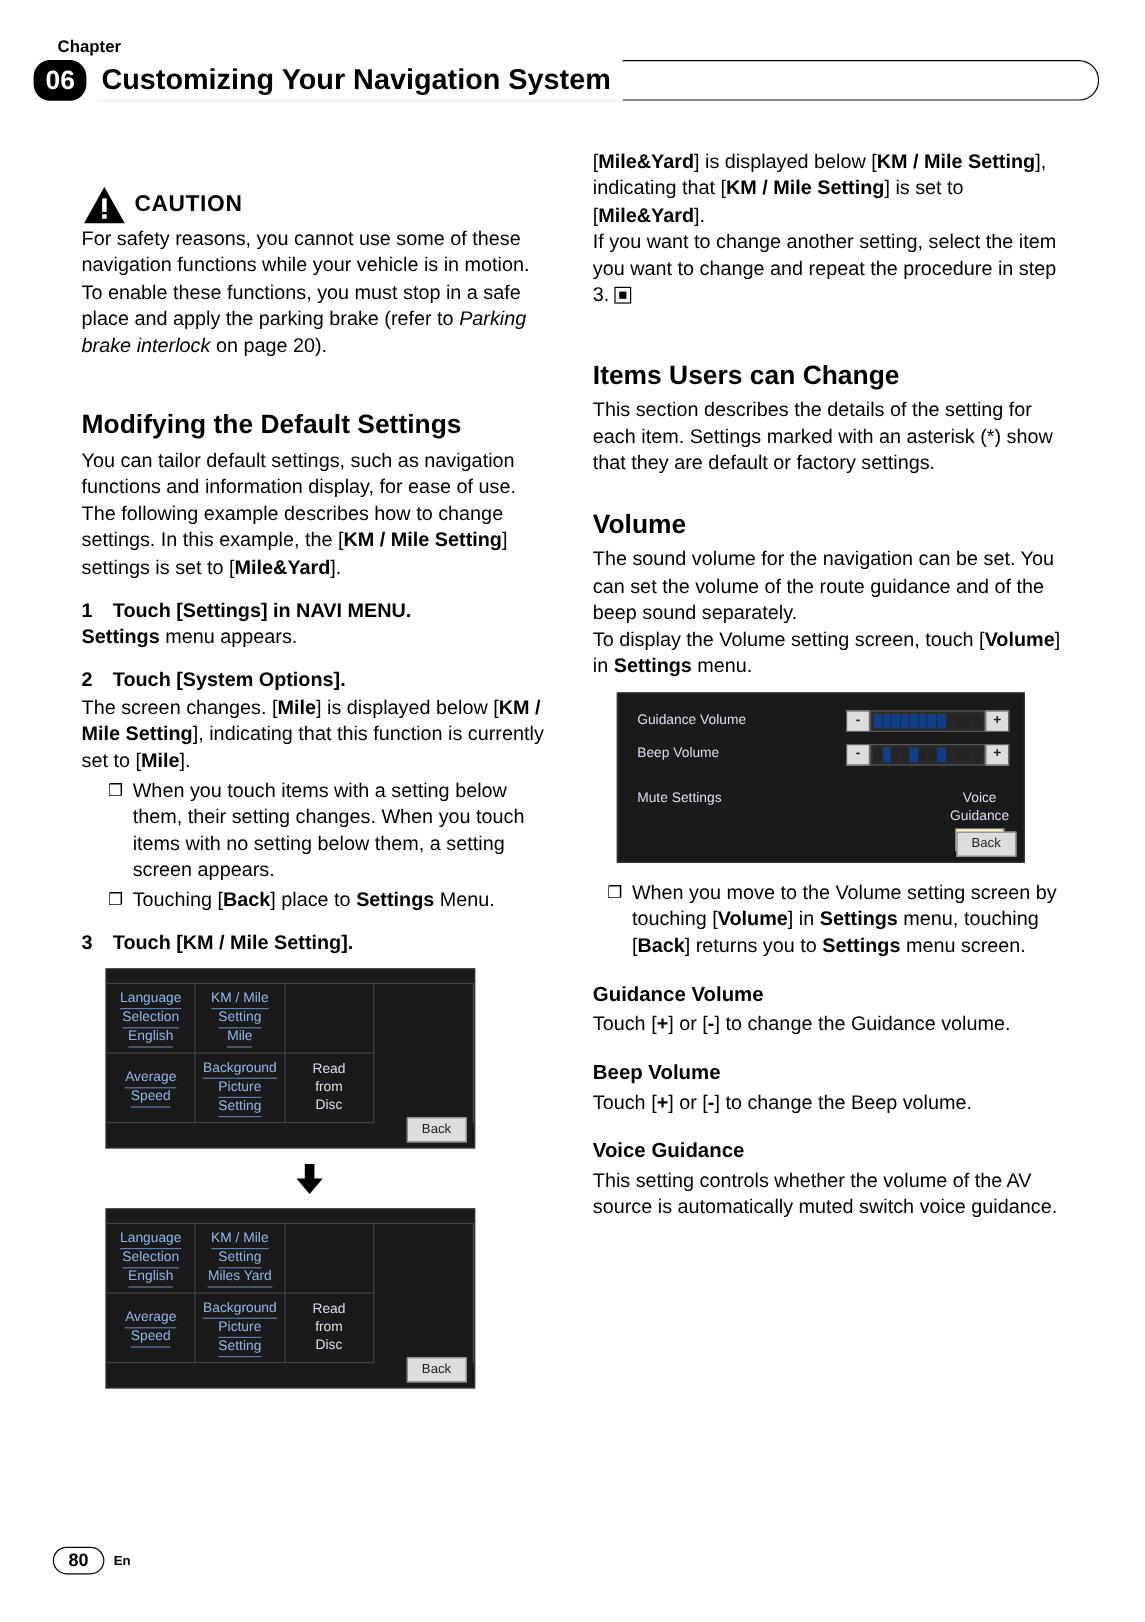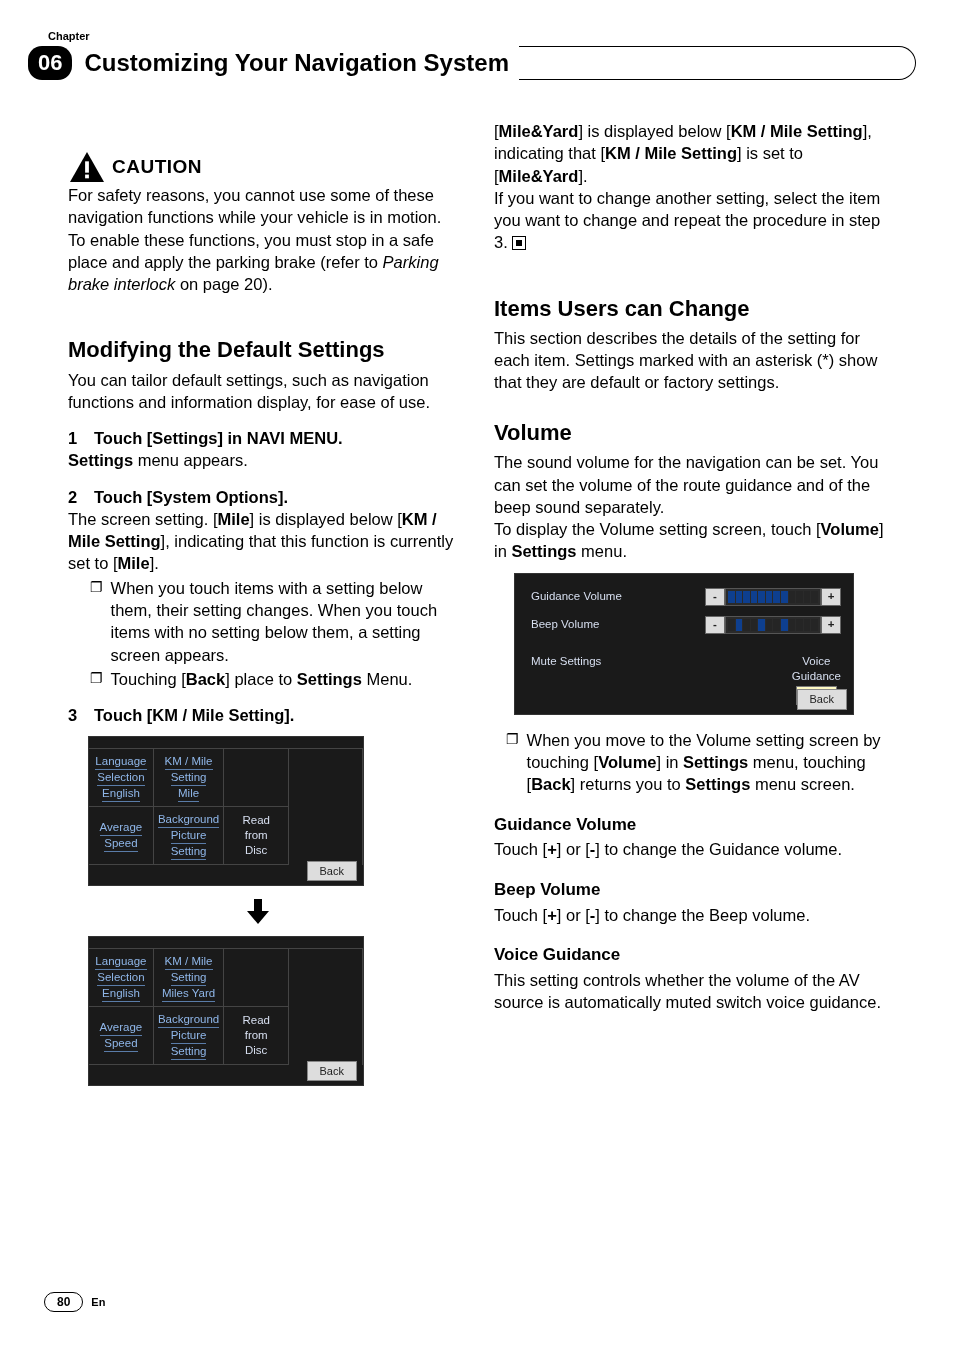--- a/index.html
+++ b/index.html
@@ -6,21 +6,21 @@
   body {
     width: 954px;
     height: 1352px;
     background: #fff;
     font-family: "Helvetica Neue", Arial, sans-serif;
     color: #000;
     position: relative;
     padding: 30px 68px 30px 68px;
   }
   .chapter-label {
-    font-size: 11px;
+    font-size: 14px;
     font-weight: bold;
     margin-bottom: 4px;
     margin-left: -20px;
   }
   .header-row {
     display: flex;
     align-items: flex-start;
     margin-bottom: 40px;
     position: relative;
     margin-left: -40px;
@@ -130,21 +130,21 @@
     vertical-align: -2px;
     margin-left: 4px;
   }
   .end-square::after {
     content: "";
     position: absolute;
     top: 3px; left: 3px; right: 3px; bottom: 3px;
     background: #000;
   }
   .screenshot {
-    width: 276px;
+    width: 308px;
     height: 150px;
     background: #1a1a1a;
     margin: 10px 0 10px 20px;
     border: 1px solid #333;
     position: relative;
     color: #d7dff0;
     font-size: 11.5px;
   }
   .ss-top {
     height: 12px;
@@ -256,21 +256,21 @@
     left: 44px;
     display: flex;
     align-items: center;
     gap: 8px;
   }
   .page-oval {
     border: 1.5px solid #000;
     border-radius: 12px;
     padding: 2px 12px;
     font-weight: 700;
-    font-size: 12px;
+    font-size: 15px;
   }
   .page-en {
     font-size: 11px;
     font-weight: 700;
   }
 </style>
 </head>
 <body>
 
 <div class="chapter-label">Chapter</div>
@@ -292,27 +292,30 @@
         <rect x="18" y="26" width="4" height="4" fill="#fff"></rect>
       </svg>
       <span class="caution-word">CAUTION</span>
     </div>
     <p>
       <span>For safety reasons, you cannot use some of these navigation functions while your vehicle is in motion. To enable these functions, you must stop in a safe place and apply the parking brake (refer to </span><span class="italic">Parking brake interlock</span><span> on page 20).</span>
     </p>
 
     <div class="h1">Modifying the Default Settings</div>
     <p>You can tailor default settings, such as navigation functions and information display, for ease of use.</p>
+    <p>
+      <span>The following example describes how to change settings. In this example, the [</span><span class="bold">KM / Mile Setting</span><span>] settings is set to [</span><span class="bold">Mile&amp;Yard</span><span>].</span>
+    </p>
 
     <p class="step"><span class="step-num">1</span><span>Touch [Settings] in NAVI MENU.</span></p>
     <p><span class="bold">Settings</span><span> menu appears.</span></p>
 
     <p class="step"><span class="step-num">2</span><span>Touch [System Options].</span></p>
     <p>
-      <span>The screen setting. [</span><span class="bold">Mile</span><span>] is displayed below [</span><span class="bold">KM / Mile Setting</span><span>], indicating that this function is currently set to [</span><span class="bold">Mile</span><span>].</span>
+      <span>The screen changes. [</span><span class="bold">Mile</span><span>] is displayed below [</span><span class="bold">KM / Mile Setting</span><span>], indicating that this function is currently set to [</span><span class="bold">Mile</span><span>].</span>
     </p>
     <div class="bullet-row">
       <span class="bullet-glyph">❐</span>
       <span>When you touch items with a setting below them, their setting changes. When you touch items with no setting below them, a setting screen appears.</span>
     </div>
     <div class="bullet-row">
       <span class="bullet-glyph">❐</span>
       <span><span>Touching [</span><span class="bold">Back</span><span>] place to </span><span class="bold">Settings</span><span> Menu.</span></span>
     </div>
 

